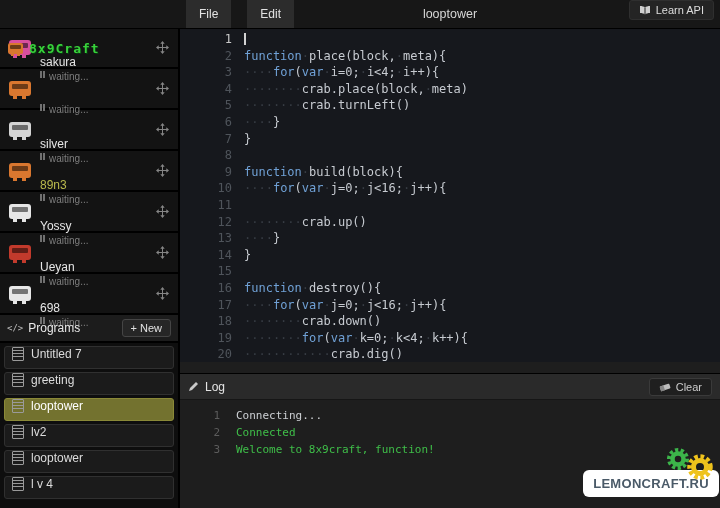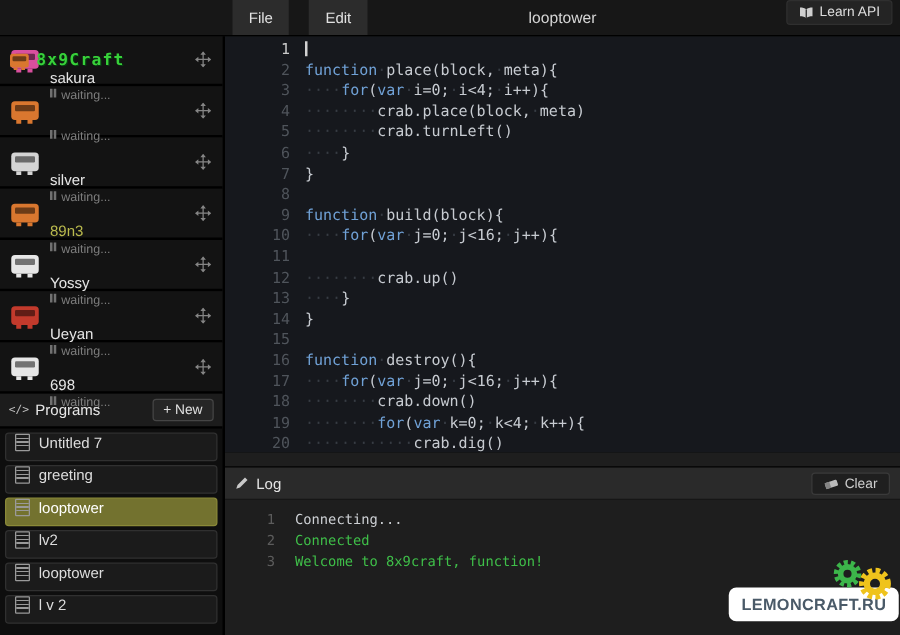--- a/index.html
+++ b/index.html
@@ -251,21 +251,21 @@
       <div class="program">
         <span class="doc-ico"></span>
         <span>lv2</span>
       </div>
       <div class="program">
         <span class="doc-ico"></span>
         <span>looptower</span>
       </div>
       <div class="program">
         <span class="doc-ico"></span>
-        <span>l v 2</span>
+        <span>l v 4</span>
       </div>
     </div>
 </div>
 
 <div class="main">
   <div class="editor" id="editor">
       <div class="eline">
         <span class="ln active">1</span>
         <span class="code"><span class="caret"></span></span>
       </div>

